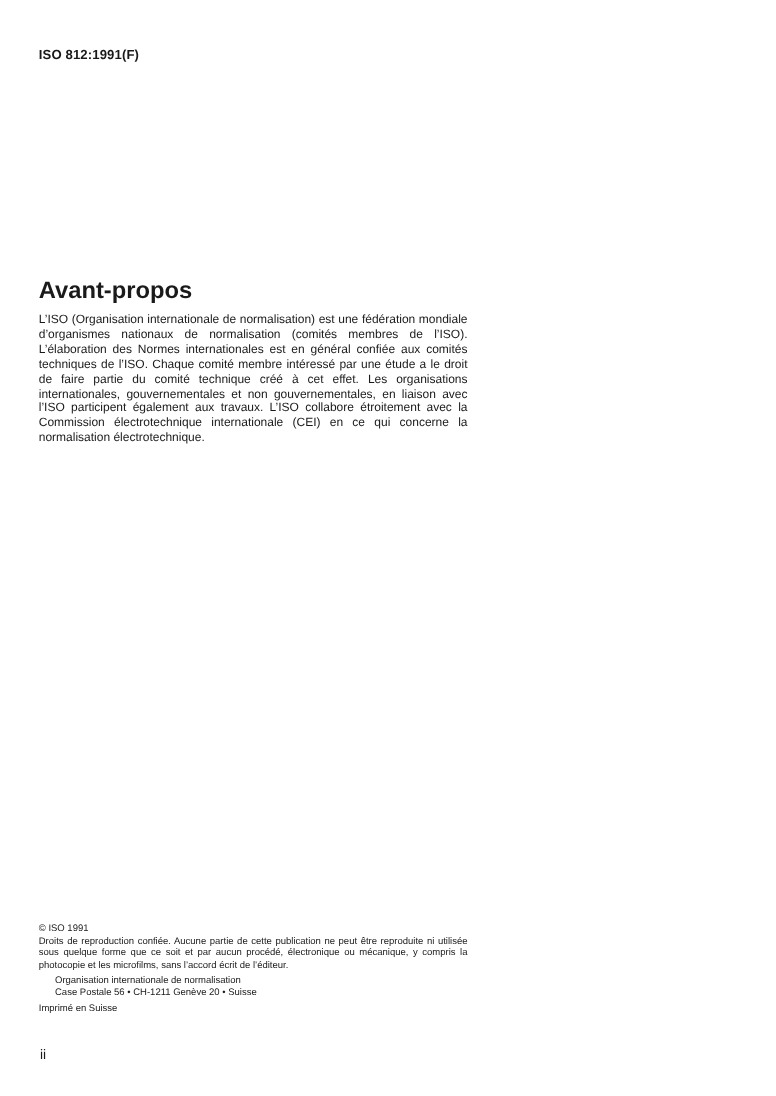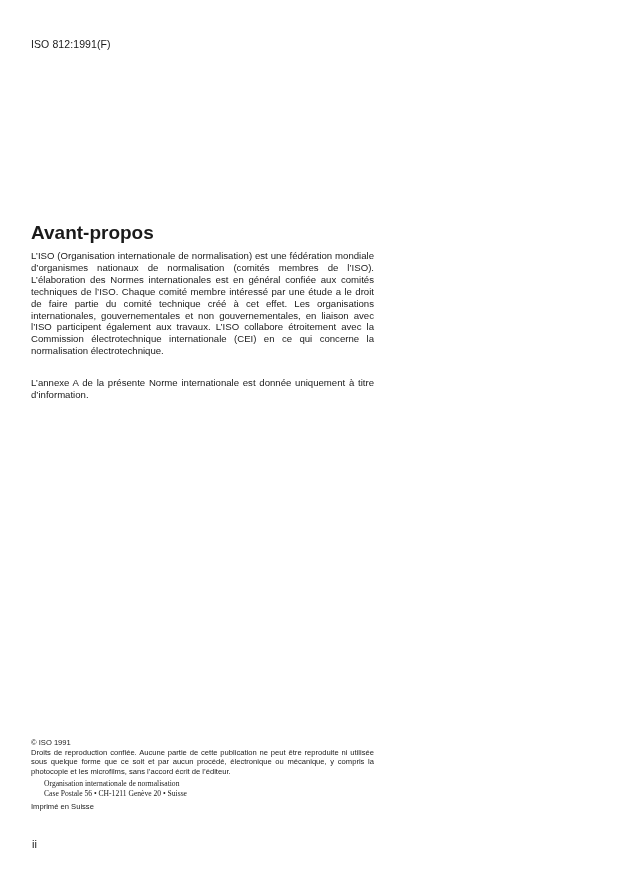--- a/index.html
+++ b/index.html
@@ -13,21 +13,21 @@
       position: relative;
       overflow: hidden;
       font-family: "Liberation Sans", "DejaVu Sans", sans-serif;
       color: #1a1a1a;
     }
     .header-code {
       position: absolute;
       left: 31px;
       top: 38px;
       font-size: 10.5px;
-      font-weight: normal;
+      font-weight: bold;
       letter-spacing: 0.1px;
     }
     .section-title {
       position: absolute;
       left: 31px;
       top: 222px;
       font-size: 19px;
       font-weight: bold;
       margin: 0;
     }
@@ -59,42 +59,40 @@
     }
     .copyright-block .line1 {
       margin: 0;
     }
     .copyright-block .rights {
       margin: 0;
       text-align: justify;
     }
     .copyright-block .address {
       margin: 3px 0 0 13px;
-      font-family: Liberation Serif, serif;
     }
     .copyright-block .printed {
       margin: 4px 0 0 0;
     }
     .page-number {
       position: absolute;
       left: 32px;
       top: 838px;
       font-size: 11px;
     }
   </style>
 </head>
 <body>
 
 <div class="header-code">ISO 812:1991(F)</div>
 
 <h2 class="section-title">Avant-propos</h2>
 
 <div class="body-column">
   <p class="p1">L’ISO (Organisation internationale de normalisation) est une fédération mondiale d’organismes nationaux de normalisation (comités membres de l’ISO). L’élaboration des Normes internationales est en général confiée aux comités techniques de l’ISO. Chaque comité membre inté­ressé par une étude a le droit de faire partie du comité technique créé à cet effet. Les organisations internationales, gouvernementales et non gouvernementales, en liaison avec l’ISO participent également aux tra­vaux. L’ISO collabore étroitement avec la Commission électrotechnique internationale (CEI) en ce qui concerne la normalisation électrotech­nique.</p>
-  <p class="p5">L’annexe A de la présente Norme internationale est donnée uniquement à titre d’information.</p>
 </div>
 
 <div class="copyright-block">
   <p class="line1">©  ISO  1991</p>
   <p class="rights">Droits de reproduction confiée. Aucune partie de cette publication ne peut être repro­duite ni utilisée sous quelque forme que ce soit et par aucun procédé, électronique ou mécanique, y compris la photocopie et les microfilms, sans l’accord écrit de l’éditeur.</p>
   <div class="address">
     <div>Organisation internationale de normalisation</div>
     <div>Case Postale 56 • CH-1211 Genève 20 • Suisse</div>
   </div>
   <p class="printed">Imprimé en Suisse</p>

